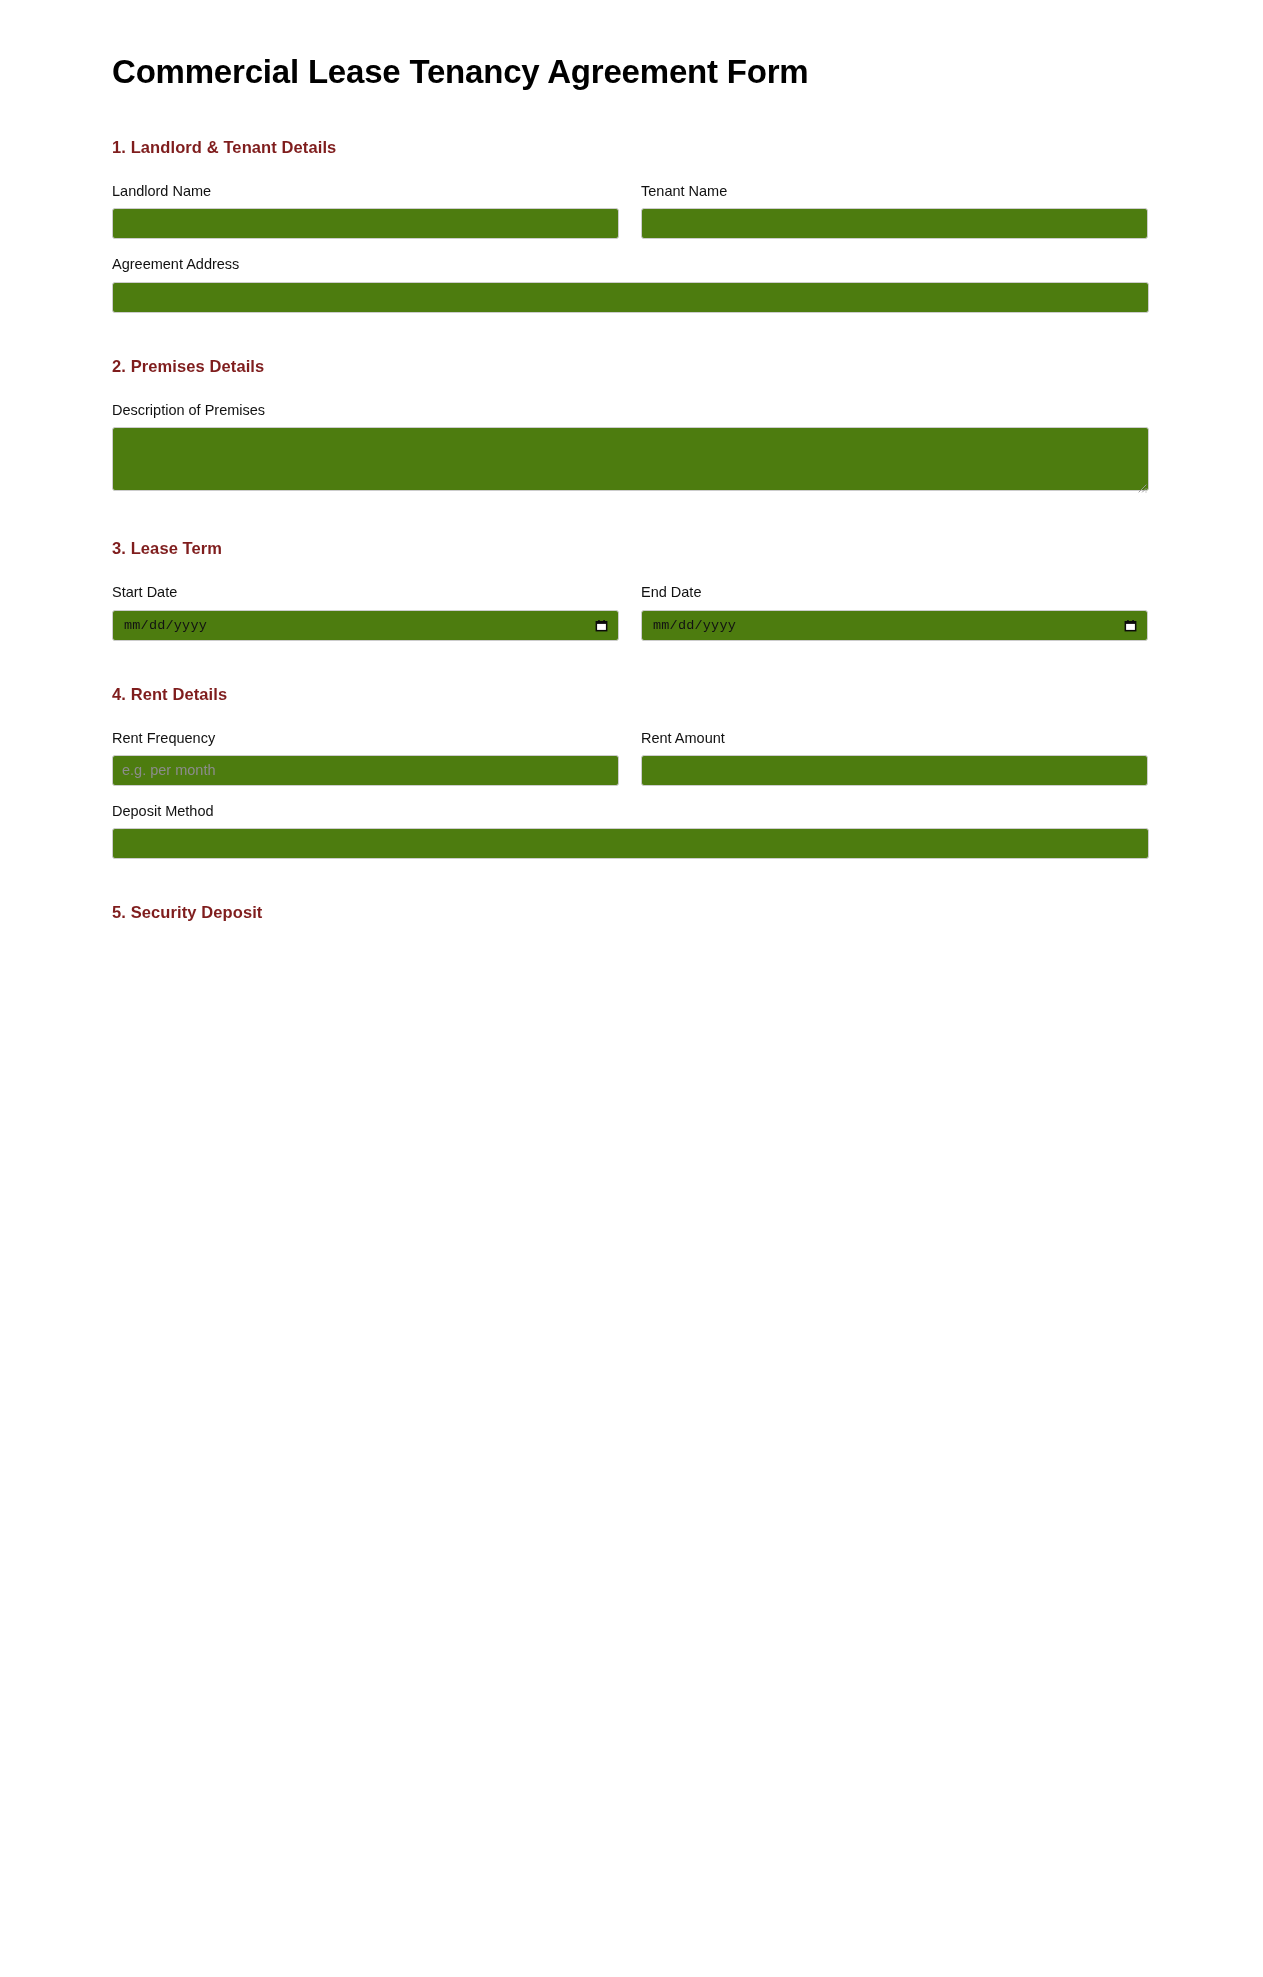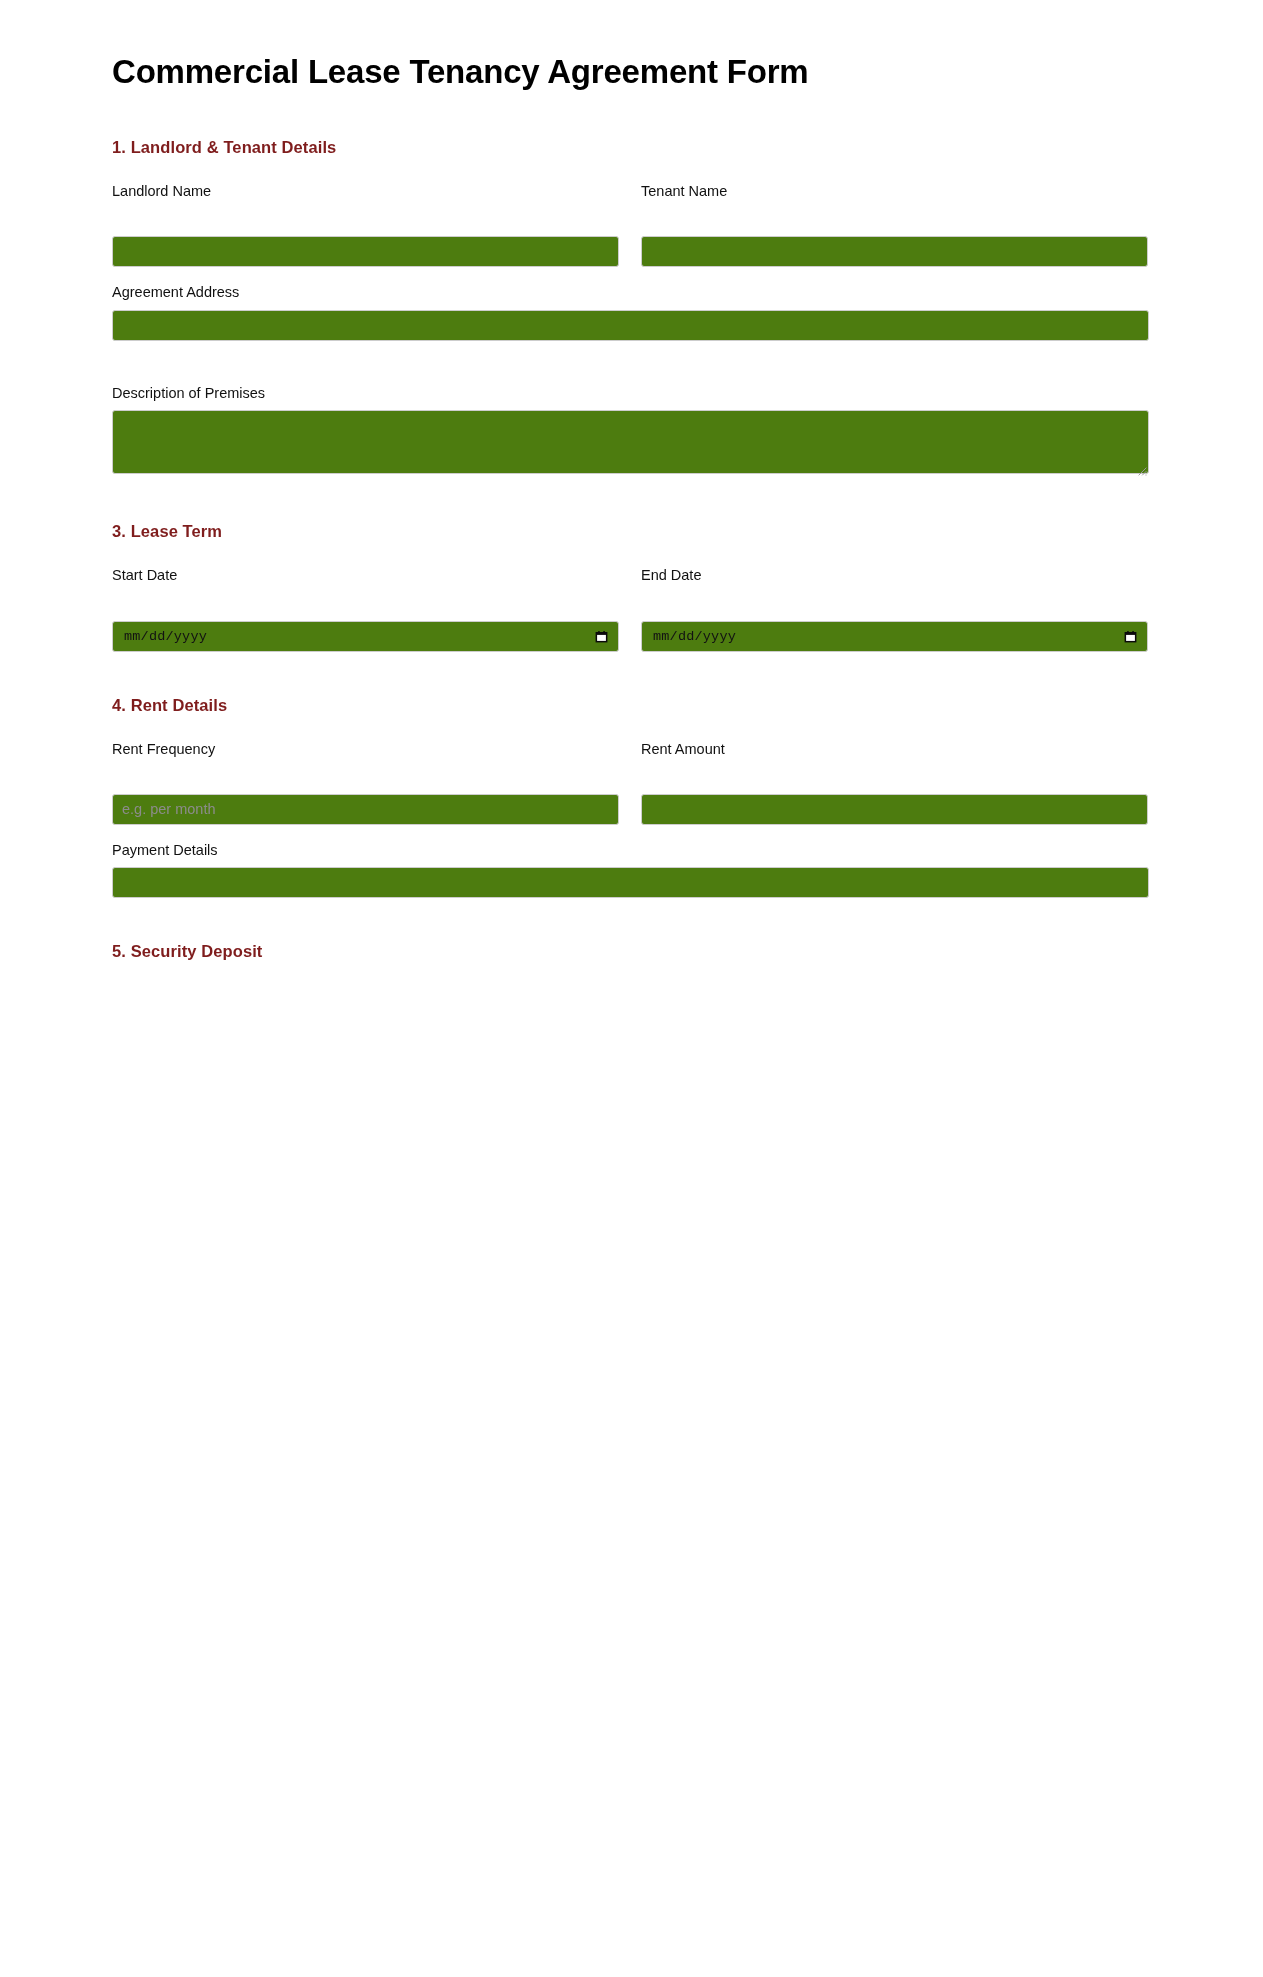--- a/index.html
+++ b/index.html
@@ -55,21 +55,21 @@
     display: flex;
     gap: 22px;
     margin-bottom: 17px;
   }
   .row:last-child { margin-bottom: 0; }
 
   .field {
     display: flex;
     flex-direction: column;
   }
-  .field.half { width: 507px; flex: 0 0 507px; gap: 28px; }
+  .field.half { width: 507px; flex: 0 0 507px; }
   .field.full { width: 100%; flex: 1 1 auto; }
 
   .field-label {
     font-size: 14.5px;
     font-weight: 400;
     line-height: 1.2;
     color: #111111;
     margin-bottom: 8px;
   }
 
@@ -159,20 +159,21 @@
       <div class="row">
         <div class="field full">
           <label class="field-label">Agreement Address</label>
           <input class="control" type="text" placeholder="" style="">
         </div>
       </div>
 
     </div>
 
     <div class="section">
+      <h2 class="section-heading">2. Premises Details</h2>
 
 
       <div class="row">
         <div class="field full">
           <label class="field-label">Description of Premises</label>
           <div class="textarea-wrap">
             <textarea class="control textarea" placeholder="" style=""></textarea>
             <svg class="resize-grip" viewBox="0 0 12 12">
               <g stroke="#9a9a9a" stroke-width="1" stroke-linecap="square">
                 <line x1="11" y1="4" x2="4" y2="11"></line>
@@ -226,21 +227,21 @@
           <input class="control" type="text" placeholder="e.g. per month" style="">
         </div>
         <div class="field half">
           <label class="field-label">Rent Amount</label>
           <input class="control" type="text" placeholder="" style="">
         </div>
       </div>
 
       <div class="row">
         <div class="field full">
-          <label class="field-label">Payment Details</label>
+          <label class="field-label">Deposit Method</label>
           <input class="control" type="text" placeholder="" style="">
         </div>
       </div>
     </div>
 
     <div class="section">
       <h2 class="section-heading">5. Security Deposit</h2>
     </div>
 
   </div>

